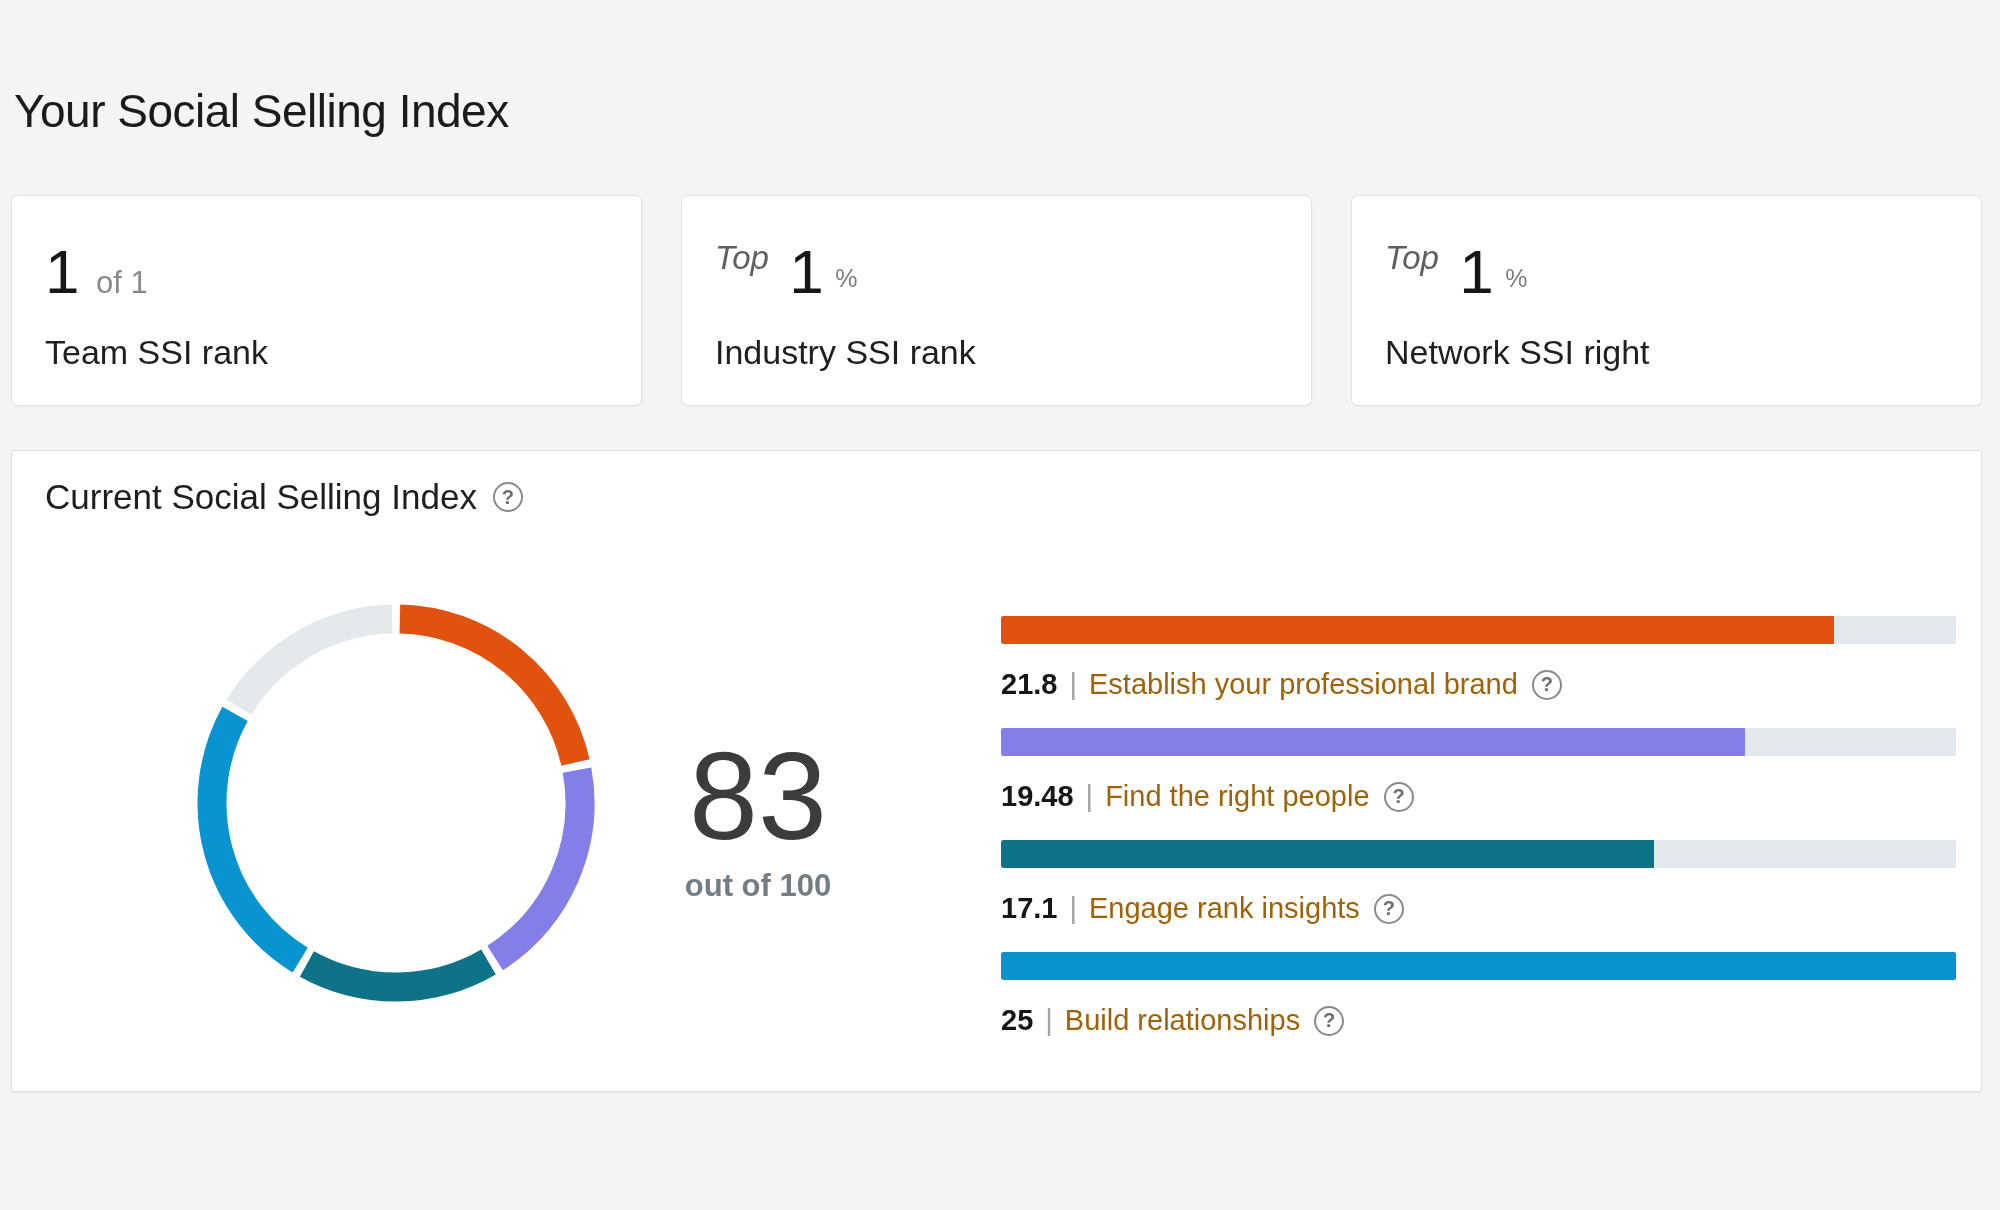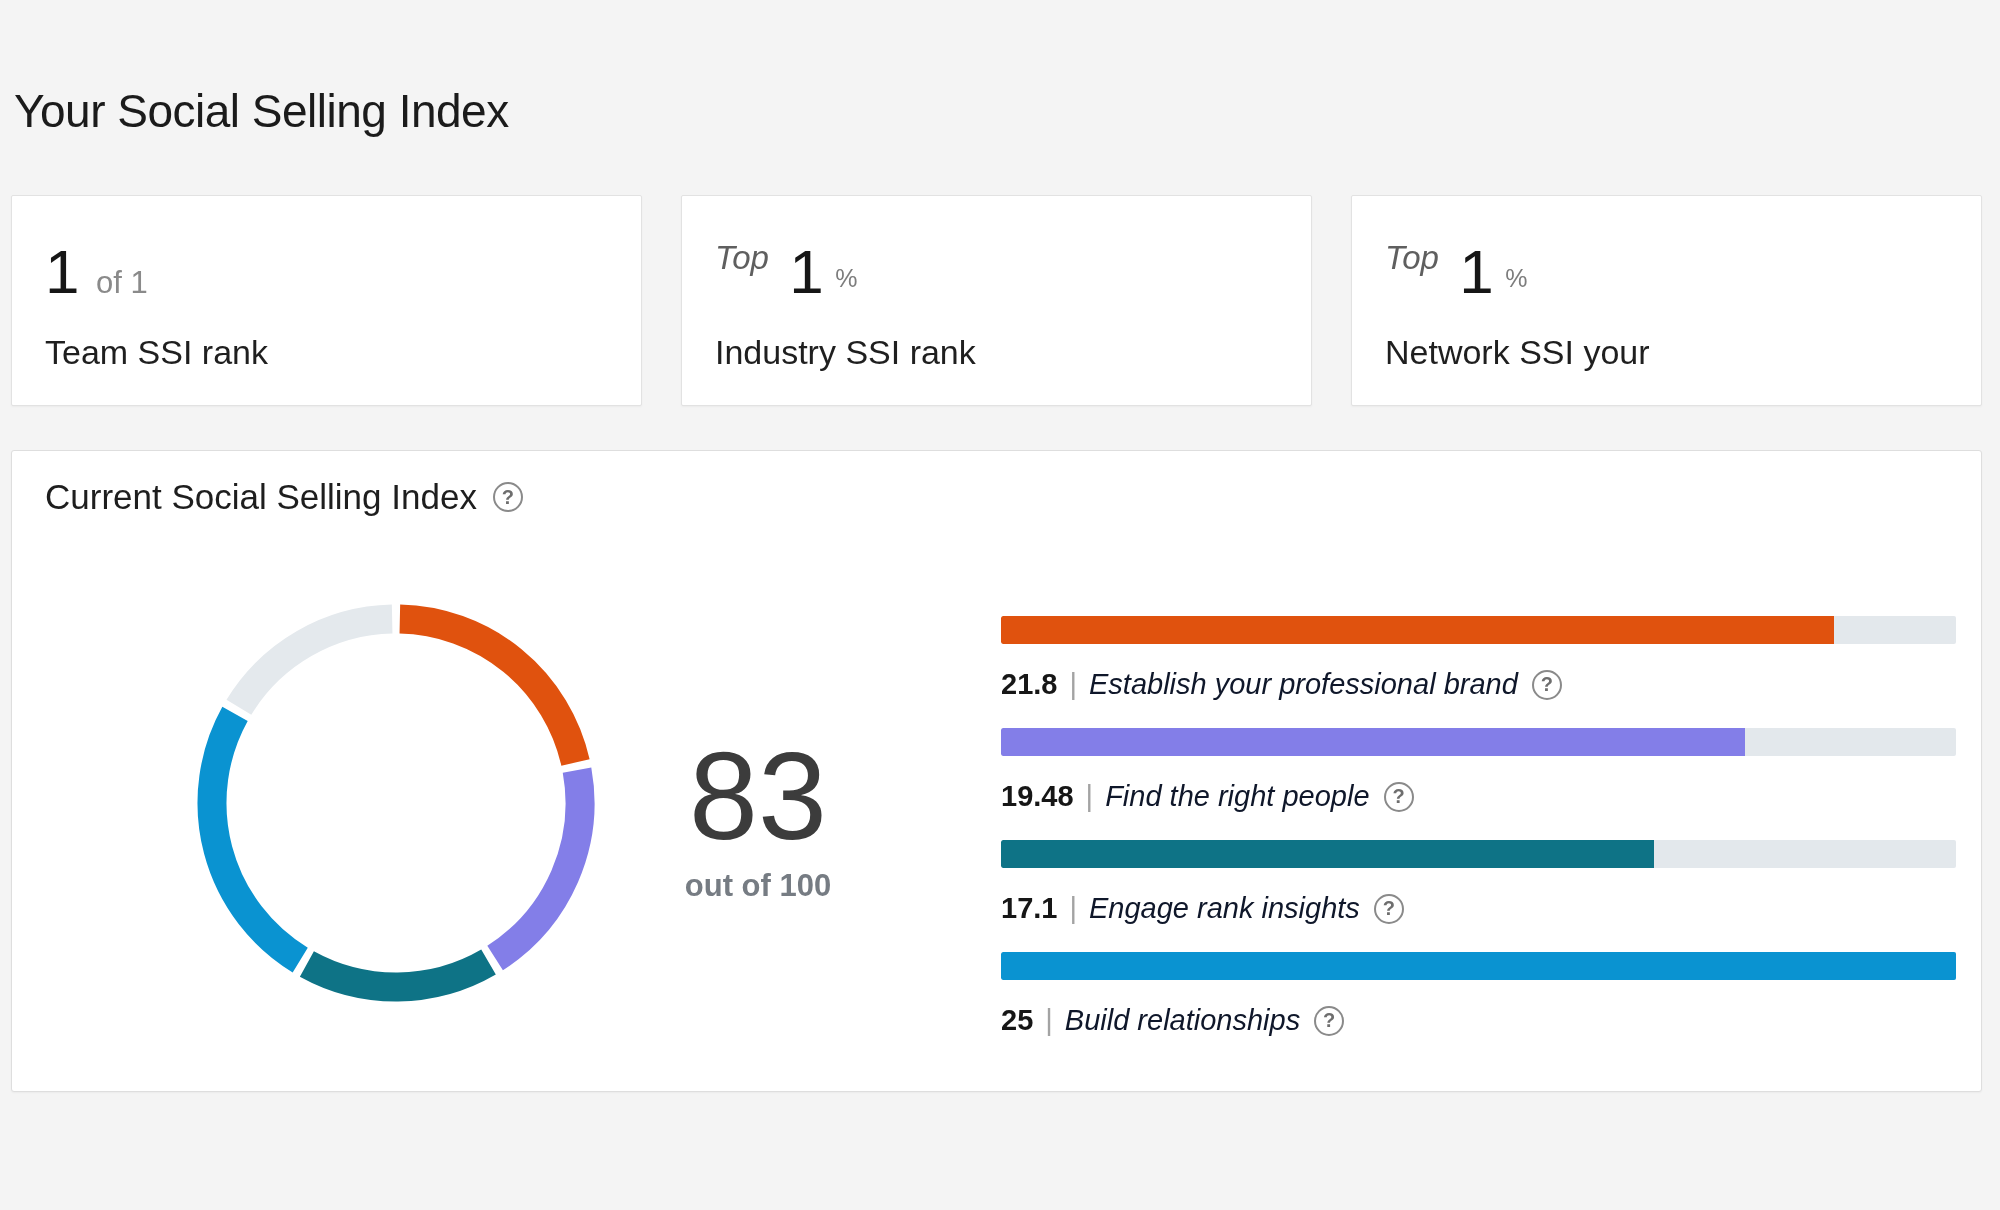--- a/index.html
+++ b/index.html
@@ -13,21 +13,21 @@
   .page-title {
     position: absolute; left: 14px; top: 84px;
     font-size: 46px; font-weight: 400; color: #1b1b1b; letter-spacing: -0.5px;
   }
   
   .cards-row {
     position: absolute; left: 11px; top: 195px; width: 1971px; height: 211px;
     display: flex; gap: 39px;
   }
   .rank-card {
-    flex: 1; background: #ffffff; border: 1px solid #e2e2e2; border-radius: 2px;
+    flex: 1; background: #ffffff; border: 1px solid #e2e2e2; border-radius: 7px;
     padding: 45px 0 0 33px;
     box-shadow: 0 1px 2px rgba(0,0,0,0.04);
   }
   .rank-value { line-height: 1; white-space: nowrap; }
   .rank-value .prefix {
     font-size: 33px; font-style: italic; color: #5f5f5f;
     vertical-align: 24px; margin-right: 16px;
   }
   .rank-value .prefix:empty { display: none; }
   .rank-value .big { font-size: 62px; color: #161616; }
@@ -65,21 +65,21 @@
     width: 100%; height: 28px; background: #e3e8ec; border-radius: 2px; overflow: hidden;
   }
   .bar-fill { height: 100%; border-radius: 2px 0 0 2px; }
   .bar-label {
     margin-top: 23px; height: 35px;
     display: flex; align-items: center;
     font-size: 29px;
   }
   .bar-label .num { font-weight: 700; color: #161616; }
   .bar-label .pipe { color: #a3a3a3; margin: 0 12px; font-weight: 400; }
-  .bar-label .txt { color: #0f172a; font-style: italic; }
+  .bar-label .txt { color: #a16207; }
   .bar-label .help { margin-left: 14px; }
 </style>
 </head>
 <body>
 
 <h1 class="page-title">Your Social Selling Index</h1>
 
 <div class="cards-row">
   <div class="rank-card first">
     <div class="rank-value">
@@ -96,21 +96,21 @@
       <span class="suffix">%</span>
     </div>
     <div class="rank-label">Industry SSI rank</div>
   </div>
   <div class="rank-card">
     <div class="rank-value">
       <span class="prefix">Top</span>
       <span class="big">1</span>
       <span class="suffix">%</span>
     </div>
-    <div class="rank-label">Network SSI your</div>
+    <div class="rank-label">Network SSI right</div>
   </div>
 </div>
 
 <div class="main-panel">
   <div class="panel-title">
     <span>Current Social Selling Index</span>
     <span class="help">?</span>
   </div>
 
   <div class="donut-wrap">

